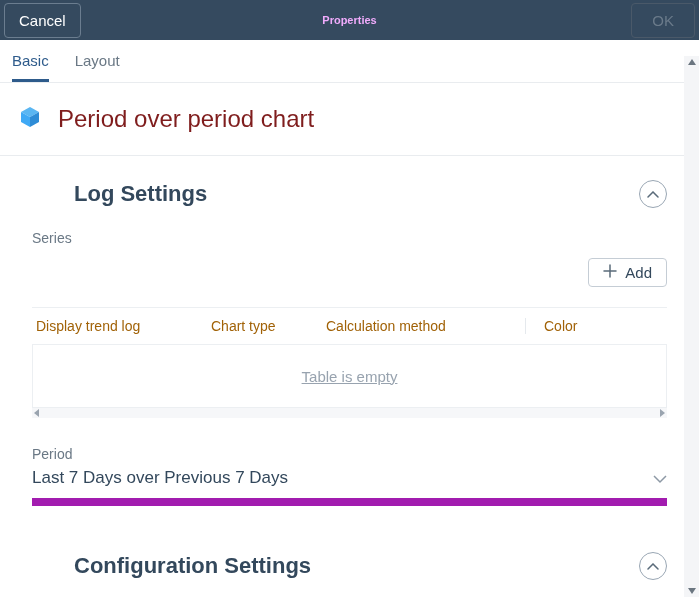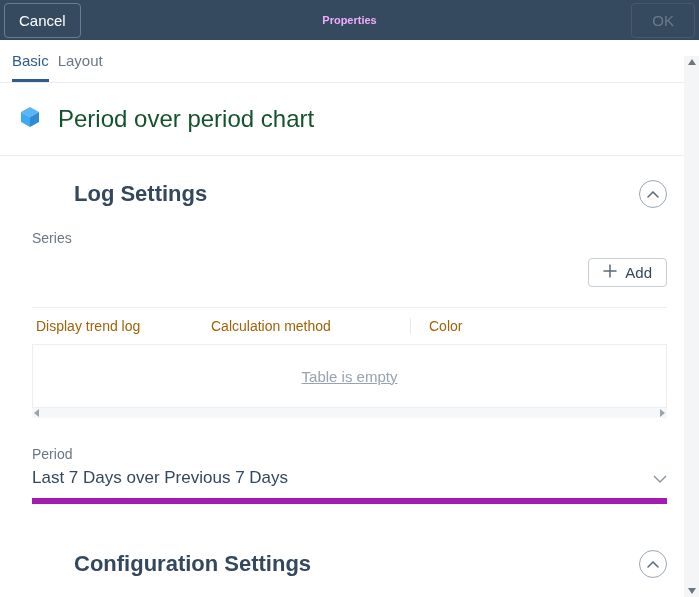--- a/index.html
+++ b/index.html
@@ -46,21 +46,21 @@
     font-size: 15px;
     cursor: not-allowed;
   }
   .content-wrapper {
     height: calc(597px - 56px);
     overflow-y: auto;
     position: relative;
   }
   .tabs {
     display: flex;
-    gap: 9px;
+    gap: 26px;
     padding: 12px 12px 0 12px;
     border-bottom: 1px solid #e9ecef;
   }
   .tab {
     padding-bottom: 10px;
     font-size: 15px;
     color: #6a7885;
     cursor: pointer;
     border-bottom: 3px solid transparent;
   }
@@ -73,21 +73,21 @@
     align-items: center;
     gap: 16px;
     padding: 22px 18px;
     border-bottom: 1px solid #e9ecef;
   }
   .cube-icon {
     color: #3fa9f5;
   }
   .page-title {
     font-size: 24px;
-    color: #14532d;
+    color: #7f1d1d;
     font-weight: 400;
   }
   .section {
     padding: 24px 32px 10px 32px;
   }
   .section-header {
     display: flex;
     justify-content: space-between;
     align-items: center;
     margin-bottom: 22px;
@@ -174,21 +174,21 @@
     top: 1px;
     width: 0; height: 0;
     border-top: 4px solid transparent;
     border-bottom: 4px solid transparent;
   }
   .hscroll-bar::before { left: 2px; border-right: 5px solid #9aa4af; }
   .hscroll-bar::after { right: 2px; border-left: 5px solid #9aa4af; }
   .period-field {
     margin-top: 28px;
     padding-bottom: 10px;
-    border-bottom: 6px solid #a21caf;
+    border-bottom: 8px solid #a21caf;
     display: flex;
     justify-content: space-between;
     align-items: flex-end;
     cursor: pointer;
   }
   .period-value {
     font-size: 17px;
     color: #33485c;
   }
   .chevron-down {
@@ -267,20 +267,21 @@
                 <path d="M7 1 V13 M1 7 H13" stroke="currentColor" stroke-width="1.5" stroke-linecap="round"></path>
               </svg>
           </span>
           <span>Add</span>
         </button>
       </div>
 
       <div class="table-area">
         <div class="table-headers">
           <div class="col-trend">Display trend log</div>
+          <div class="col-chart">Chart type</div>
           <div class="col-calc">Calculation method</div>
           <div class="col-color">Color</div>
         </div>
         <div class="table-body">Table is empty</div>
         <div class="hscroll-bar"></div>
       </div>
     </div>
 
     <div class="period-field">
       <div>

